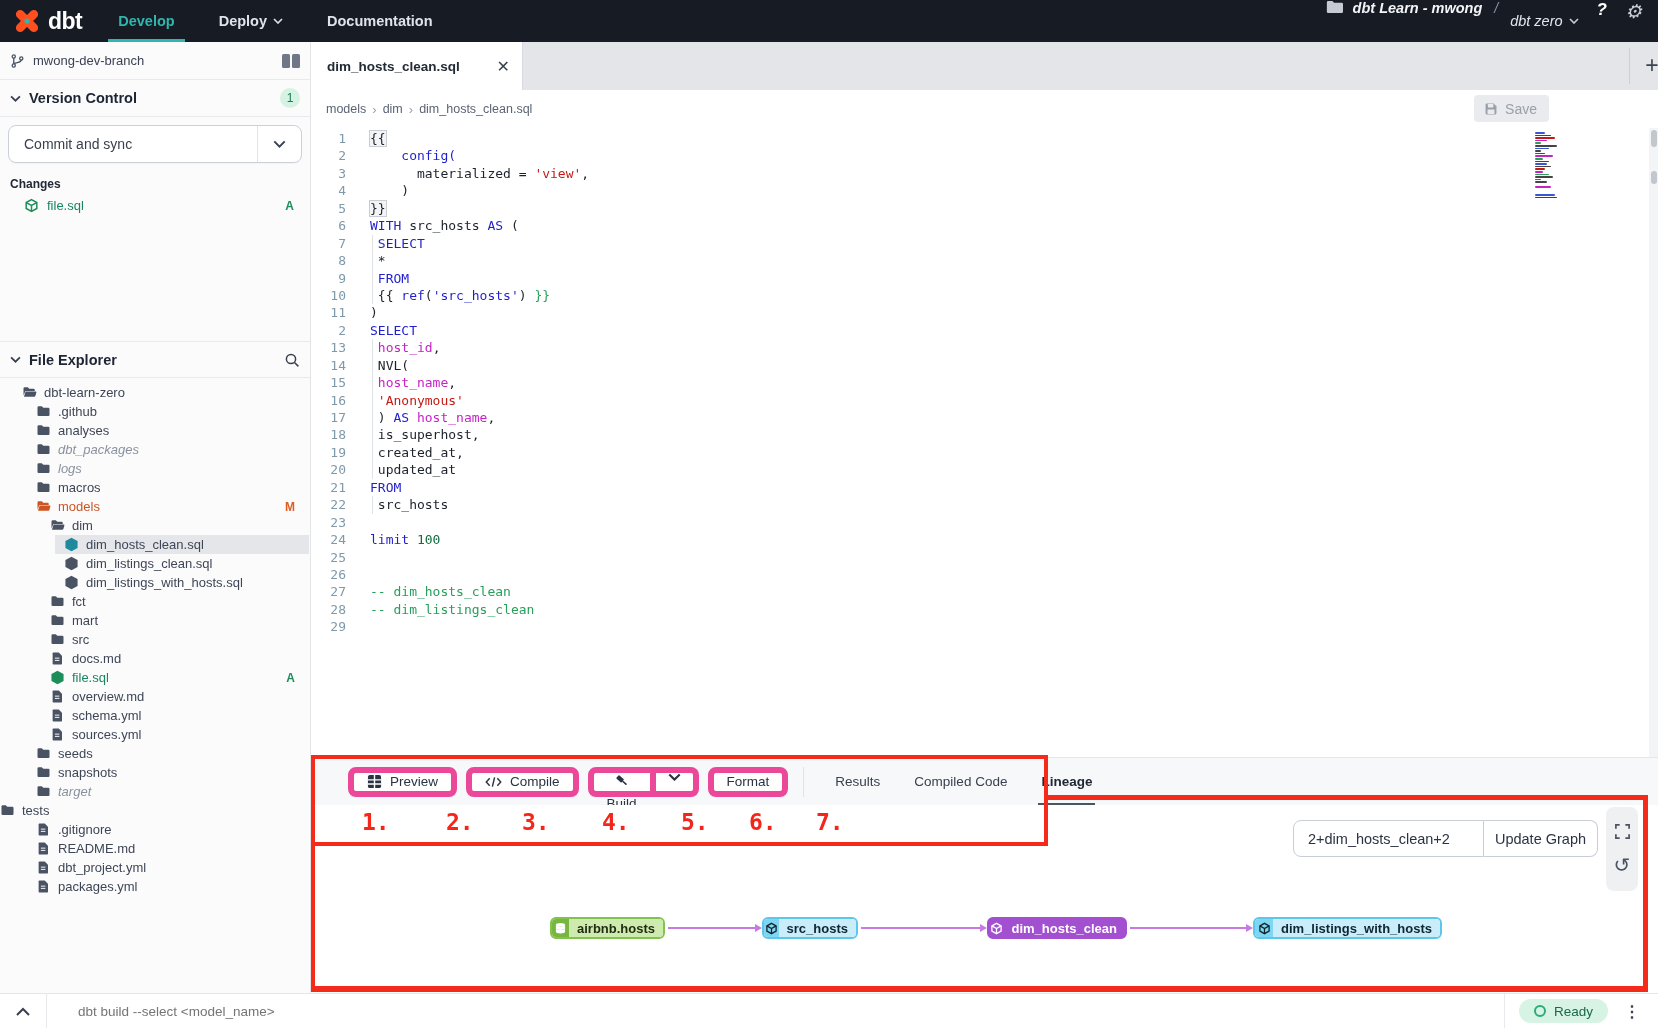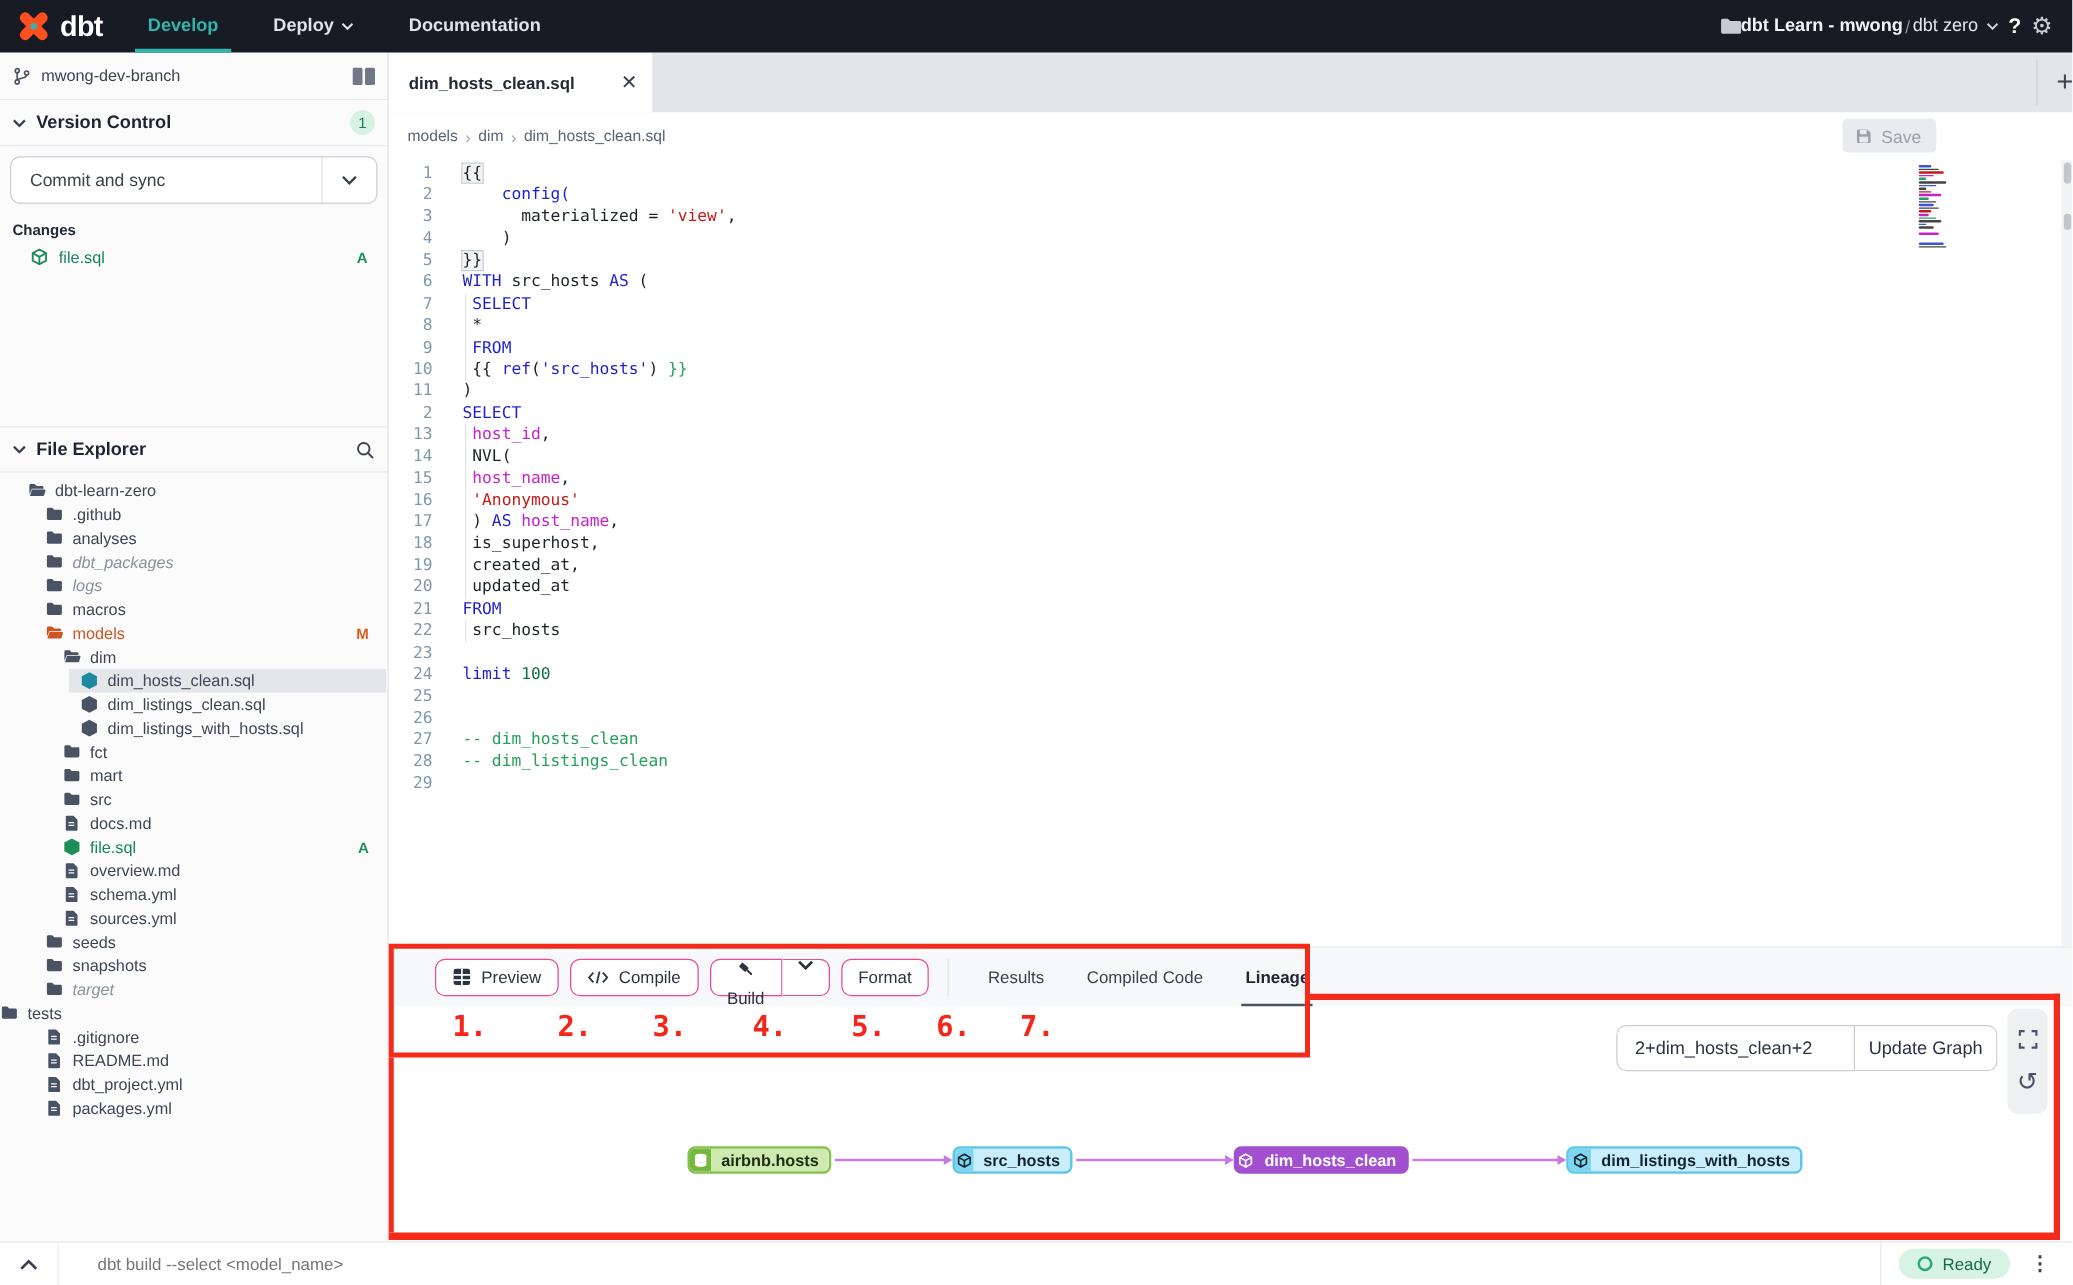--- a/index.html
+++ b/index.html
@@ -8,21 +8,21 @@
   svg { display:block; }
 
   
   .navbar { position:absolute; left:0; top:0; width:1658px; height:42px; background:#171b24; display:flex; align-items:stretch; z-index:10; }
   .brand { display:flex; align-items:center; padding:0 14px 0 12px; }
   .brand-text { color:#fff; font-weight:bold; font-size:23px; letter-spacing:-.5px; margin-left:6px; }
   .nav-item { display:flex; align-items:center; gap:6px; padding:0 22px; color:#dfe3ea; font-size:14.5px; font-weight:bold; position:relative; cursor:pointer; }
   .nav-item.active { color:#2fb6ae; }
   .nav-item.active::after { content:""; position:absolute; left:12px; right:12px; bottom:0; height:3px; background:#2fb6ae; }
   .nav-spacer { flex:1; }
-  .nav-right { display:flex; align-items:center; padding-right:16px; }
+  .nav-right { display:flex; gap:10px; padding-right:16px;font-style:italic; }
   .nav-project { color:#f2f4f7; font-size:14.5px; font-weight:bold; }
   .nav-sep { color:#8a93a3; font-size:14px; padding:0 2px; }
   .nav-env { color:#e2e6ec; font-size:14.5px; display:flex; align-items:center; gap:6px; }
   .nav-help { color:#fff; font-weight:bold; font-size:17px; padding:0 8px; }
   .nav-gear { color:#c8cdd6; font-size:19px; }
 
   
   .sidebar { position:absolute; left:0; top:42px; width:311px; height:951px; background:#fbfbfc; border-right:1px solid #e2e4e8; z-index:5; }
   .branch-row { height:38px; border-bottom:1px solid #e8eaed; display:flex; align-items:center; padding:0 10px; gap:8px; color:#3a4254; font-size:13px; }
   .branch-row .grow { flex:1; }
@@ -74,21 +74,21 @@
   .tok-k { color:#1f1fd0; } .tok-p { color:#1c212b; } .tok-s { color:#c41a16; }
   .tok-v { color:#c623c6; } .tok-n { color:#116e3f; } .tok-c,.tok-g { color:#27a05a; }
   .tok-j { color:#1c212b; background:#f3f4f6; outline:1px solid #c9ccd2; }
   .minimap { position:absolute; left:1224px; top:4px; width:28px; }
   .minimap div { height:1.6px; margin-bottom:1px; border-radius:1px; }
   .vscroll { position:absolute; right:0; top:0; width:9px; height:629px; background:#f3f4f5; }
   .vthumb { position:absolute; left:1.5px; width:6px; background:#c2c7ce; border-radius:3px; }
 
   
   .band { height:48px; background:#f7f8f9; border-top:1px solid #e4e6e9; display:flex; align-items:center; padding-left:37px; }
-  .tbtn { height:30px; background:#fff; border:1px solid #ec4899; border-radius:8px; display:flex; align-items:center; gap:8px; padding:0 13px; font-size:13.5px; color:#2b3342; font-family:"Liberation Sans",sans-serif; margin-right:9px; cursor:pointer; box-shadow:0 1px 1px rgba(0,0,0,.02); }
+  .tbtn { height:30px; background:#fff; border:6px solid #ec4899; border-radius:8px; display:flex; align-items:center; gap:8px; padding:0 13px; font-size:13.5px; color:#2b3342; font-family:"Liberation Sans",sans-serif; margin-right:9px; cursor:pointer; box-shadow:0 1px 1px rgba(0,0,0,.02); }
   .tbtn .bic { color:#2b3342; }
   .btn-group { display:flex; margin-right:9px; }
   .btn-group .tbtn { margin-right:0; border-radius:8px 0 0 8px;flex-direction:column; }
   .btn-group .tbtn.caret { border-radius:0 8px 8px 0; border-left:none; padding:0 12px; }
   .band-sep { width:1px; height:30px; background:#dfe2e6; margin:0 14px 0 6px; }
   .btab { font-size:13.5px; color:#39414f; padding:0 17px; height:48px; display:flex; align-items:center; position:relative; cursor:pointer; }
   .btab.active { color:#202835; font-weight:bold; }
   .btab.active::after { content:""; position:absolute; left:14px; right:14px; bottom:0; height:3px; background:#4a5564; }
 
   

